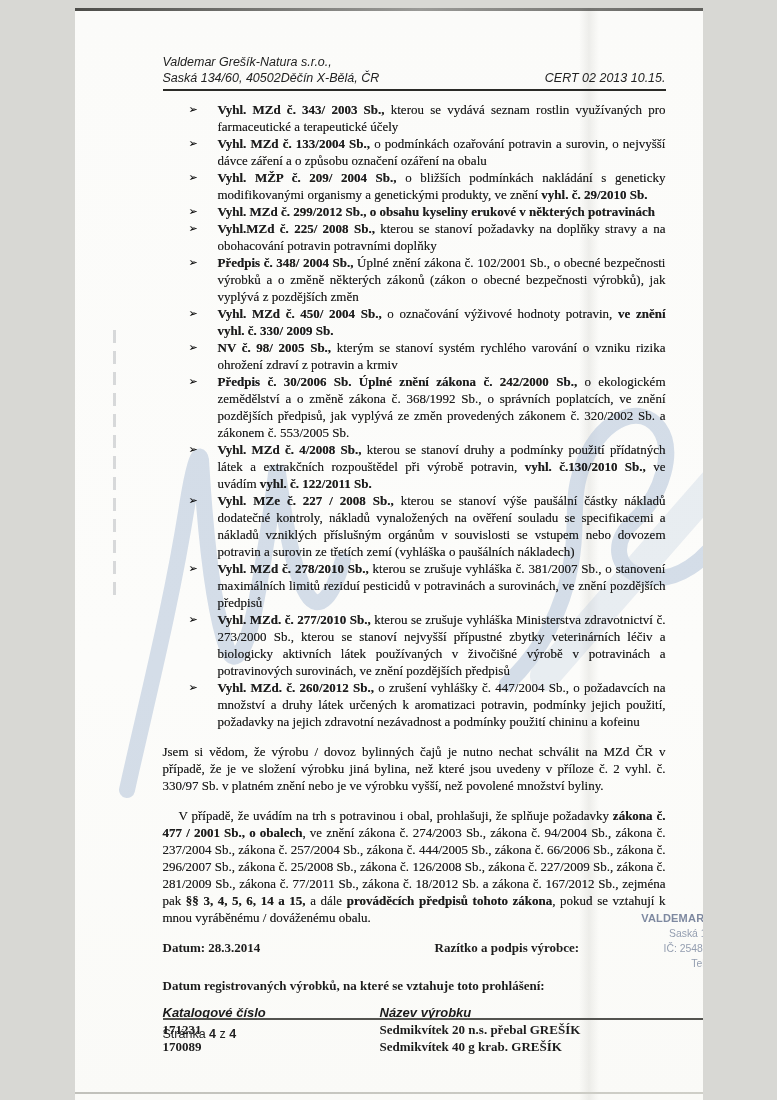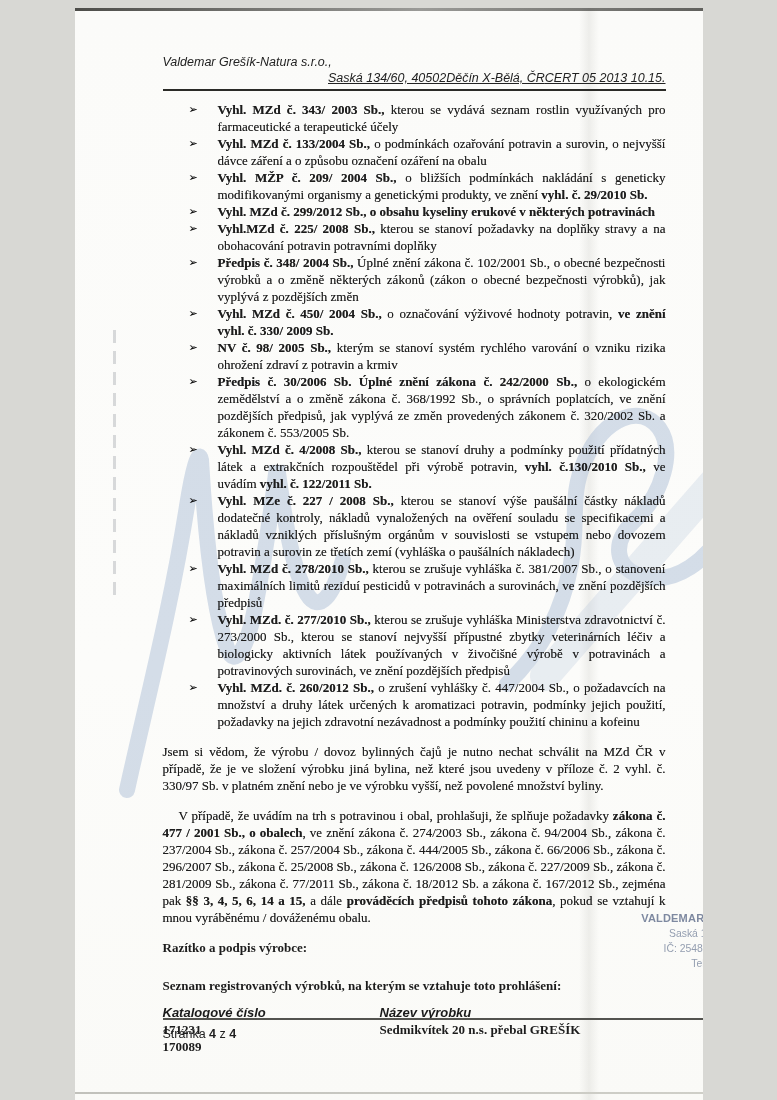--- a/index.html
+++ b/index.html
@@ -8,21 +8,21 @@
     background:linear-gradient(180deg,#fbfbf9 0%, #fcfcfa 60%, #fafaf7 100%);
     overflow:hidden;
     font-family:"Liberation Serif","DejaVu Serif",serif;
     color:#1c1c1c;
   }
   .content { position:relative; z-index:1; padding:0 37px 0 88px; }
 
   
   .hdr { padding-top:46px; font-family:"Liberation Sans","DejaVu Sans",sans-serif;
          font-style:italic; font-size:12.5px; line-height:16px; color:#222; }
-  .hdr-row2 { display:flex; justify-content:flex-end;text-decoration:underline; }
+  .hdr-row2 { display:flex; justify-content:space-between; }
   .hdr-rule { margin-top:3px; height:2px; background:#2b2b28; }
 
   
   ul.legal { list-style:none; margin:10px 0 0 0; padding:0; font-size:13px; line-height:17px; }
   ul.legal li { position:relative; padding-left:55px; text-align:justify;
                 text-shadow:0 0 .35px rgba(0,0,0,.5); }
   ul.legal .bullet { position:absolute; left:26px; top:0px;
                      font-family:"DejaVu Sans",sans-serif; font-size:11px; color:#111; }
   .b { font-weight:bold; }
 
@@ -87,21 +87,21 @@
     </g>
   </svg>
 
   <div class="content">
 
     <header>
       <div class="hdr">
         <div>Valdemar Grešík-Natura s.r.o.,</div>
         <div class="hdr-row2">
           <span>Saská 134/60, 40502Děčín X-Bělá, ČR</span>
-          <span>CERT 05 2013 10.15.</span>
+          <span>CERT 02 2013 10.15.</span>
         </div>
       </div>
       <div class="hdr-rule"></div>
     </header>
 
     <ul class="legal">
         <li><span class="bullet">➢</span><span class="b">Vyhl. MZd č. 343/ 2003 Sb.,</span><span> kterou se vydává seznam rostlin využívaných pro farmaceutické a terapeutické účely</span></li>
         <li><span class="bullet">➢</span><span class="b">Vyhl. MZd č. 133/2004 Sb.,</span><span> o podmínkách ozařování potravin a surovin, o nejvyšší dávce záření a o způsobu označení ozáření na obalu</span></li>
         <li><span class="bullet">➢</span><span class="b">Vyhl. MŽP č. 209/ 2004 Sb.,</span><span> o bližších podmínkách nakládání s geneticky modifikovanými organismy a genetickými produkty, ve znění </span><span class="b">vyhl. č. 29/2010 Sb.</span></li>
         <li><span class="bullet">➢</span><span class="b">Vyhl. MZd č. 299/2012 Sb., o obsahu kyseliny erukové v některých potravinách</span></li>
@@ -116,31 +116,33 @@
         <li><span class="bullet">➢</span><span class="b">Vyhl. MZd. č. 277/2010 Sb.,</span><span> kterou se zrušuje vyhláška Ministerstva zdravotnictví č. 273/2000 Sb., kterou se stanoví nejvyšší přípustné zbytky veterinárních léčiv a biologicky aktivních látek používaných v živočišné výrobě v potravinách a potravinových surovinách, ve znění pozdějších předpisů</span></li>
         <li><span class="bullet">➢</span><span class="b">Vyhl. MZd. č. 260/2012 Sb.,</span><span> o zrušení vyhlášky č. 447/2004 Sb., o požadavcích na množství a druhy látek určených k aromatizaci potravin, podmínky jejich použití, požadavky na jejich zdravotní nezávadnost a podmínky použití chininu a kofeinu</span></li>
       </ul>
 
     <div>
         <p class="para"><span>Jsem si vědom, že výrobu / dovoz bylinných čajů je nutno nechat schválit na MZd ČR v případě, že je ve složení výrobku jiná bylina, než které jsou uvedeny v příloze č. 2 vyhl. č. 330/97 Sb. v platném znění nebo je ve výrobku vyšší, než povolené množství byliny.</span></p>
         <p class="para indent"><span>V případě, že uvádím na trh s potravinou i obal, prohlašuji, že splňuje požadavky </span><span class="b">zákona č. 477 / 2001 Sb., o obalech</span><span>, ve znění zákona č. 274/2003 Sb., zákona č. 94/2004 Sb., zákona č. 237/2004 Sb., zákona č. 257/2004 Sb., zákona č. 444/2005 Sb., zákona č. 66/2006 Sb., zákona č. 296/2007 Sb., zákona č. 25/2008 Sb., zákona č. 126/2008 Sb., zákona č. 227/2009 Sb., zákona č. 281/2009 Sb., zákona č. 77/2011 Sb., zákona č. 18/2012 Sb. a zákona č. 167/2012 Sb., zejména pak </span><span class="b">§§ 3, 4, 5, 6, 14 a 15,</span><span> a dále </span><span class="b">prováděcích předpisů tohoto zákona</span><span>, pokud se vztahují k mnou vyráběnému / dováženému obalu.</span></p>
       </div>
 
     <div class="datum-row">
+      <span>Datum: 28.3.2014</span>
       <span>Razítko a podpis výrobce:</span>
     </div>
 
-    <div class="prod-intro">Seznam registrovaných výrobků, na kterým se vztahuje toto prohlášení:</div>
+    <div class="prod-intro">Datum registrovaných výrobků, na které se vztahuje toto prohlášení:</div>
 
     <div class="prod-table">
       <div class="th">Katalogové číslo</div>
       <div class="th">Název výrobku</div>
     <div class="td">171231</div>
         <div class="td">Sedmikvítek 20 n.s. přebal GREŠÍK</div>
         <div class="td">170089</div>
+        <div class="td">Sedmikvítek 40 g krab. GREŠÍK</div>
       </div>
   </div>
 
   <div class="stamp">
     <div class="s1">VALDEMAR GREŠÍK - NATURA s.r.o.</div>
     <div class="s2">Saská 134/60, 405 02 Děčín X</div>
     <div class="s3">IČ: 25483366, DIČ: CZ25483366</div>
     <div class="s4">Tel./fax: 412 510 902</div>
   </div>
 

